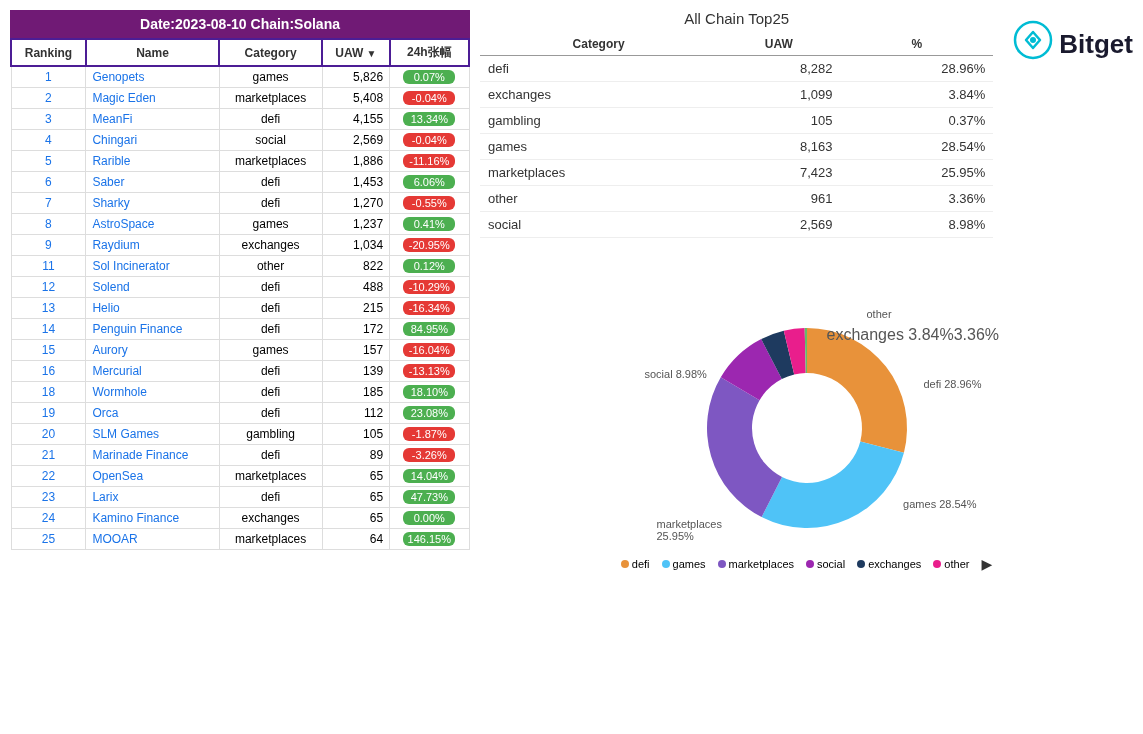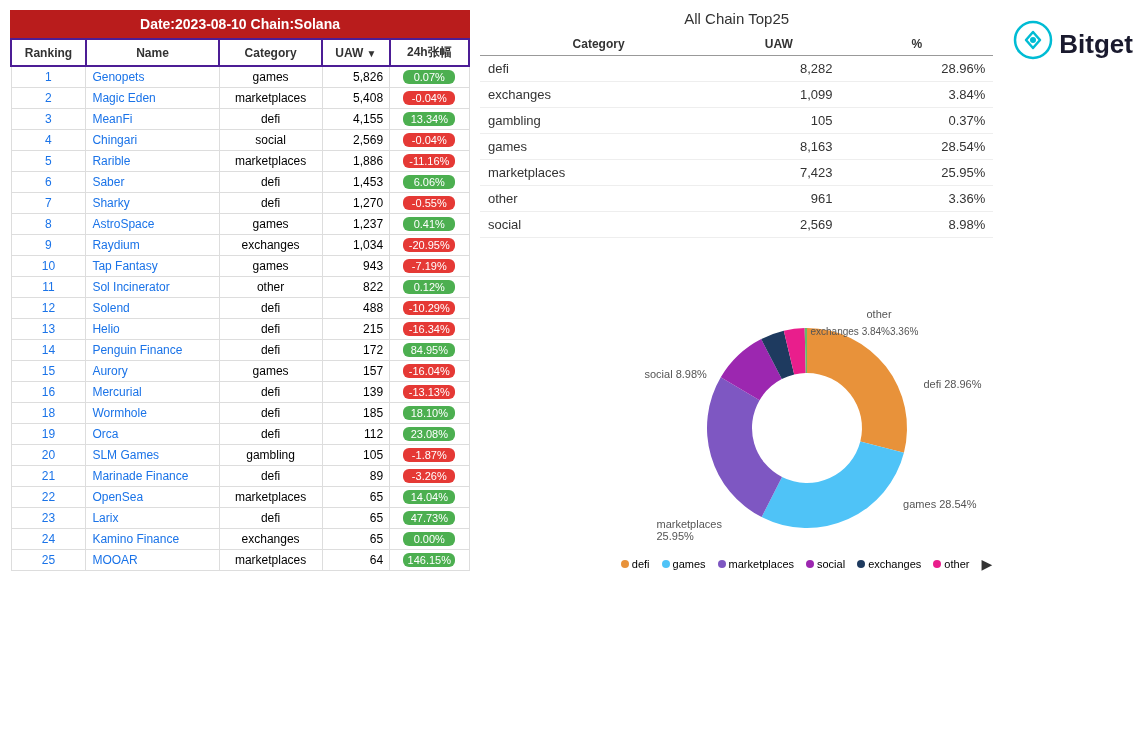--- a/index.html
+++ b/index.html
@@ -16,21 +16,21 @@
       width: 1143px;
       padding: 10px;
       gap: 10px;
     }
     
     .left-panel {
       width: 460px;
       flex-shrink: 0;
     }
     .table-title {
-      background: #b91c1c;
+      background: #701a75;
       color: #fff;
       text-align: center;
       padding: 6px;
       font-size: 14px;
       font-weight: bold;
       margin-bottom: 0;
     }
     table.main-table {
       width: 100%;
       border-collapse: collapse;
@@ -274,29 +274,20 @@
           <tr>
     <td class="rank">9</td>
     <td class="name-col">Raydium</td>
     <td>exchanges</td>
     <td class="uaw-col">1,034</td>
     <td>
       <span class="badge red">-20.95%</span>
     </td>
   </tr>
           <tr>
-    <td class="rank">10</td>
-    <td class="name-col">Tap Fantasy</td>
-    <td>games</td>
-    <td class="uaw-col">943</td>
-    <td>
-      <span class="badge red">-7.19%</span>
-    </td>
-  </tr>
-          <tr>
     <td class="rank">11</td>
     <td class="name-col">Sol Incinerator</td>
     <td>other</td>
     <td class="uaw-col">822</td>
     <td>
       <span class="badge green">0.12%</span>
     </td>
   </tr>
           <tr>
     <td class="rank">12</td>
@@ -490,21 +481,21 @@
             <path d="M 180 40 A 100 100 0 0 1 276.92051272798307 164.62547893026397 L 233.3062820003907 153.54401341164518 A 55 55 0 0 0 180 85 Z" fill="#e8923a"></path>
             <path d="M 276.92051272798307 164.62547893026397 A 100 100 0 0 1 134.6009500260454 229.10065241883683 L 155.03052251432499 189.00535883036025 A 55 55 0 0 0 233.3062820003907 153.54401341164518 Z" fill="#4fc3f7"></path>
             <path d="M 134.6009500260454 229.10065241883683 A 100 100 0 0 1 93.76630224426954 89.36651926468684 L 132.57146623434824 112.15158559557777 A 55 55 0 0 0 155.03052251432499 189.00535883036025 Z" fill="#7e57c2"></path>
             <path d="M 93.76630224426954 89.36651926468684 A 100 100 0 0 1 134.209505260955 51.099884187063665 L 154.81522789352525 91.10493630288502 A 55 55 0 0 0 132.57146623434824 112.15158559557777 Z" fill="#9c27b0"></path>
             <path d="M 134.209505260955 51.099884187063665 A 100 100 0 0 1 156.77767362229423 42.73374913359048 L 167.22772049226182 86.50356202347476 A 55 55 0 0 0 154.81522789352525 91.10493630288502 Z" fill="#1e3a5f"></path>
             <path d="M 156.77767362229423 42.73374913359048 A 100 100 0 0 1 177.67543083880906 40.02702175980332 L 178.721486961345 85.01486196789182 A 55 55 0 0 0 167.22772049226182 86.50356202347476 Z" fill="#e91e8c"></path>
             <path d="M 177.67543083880906 40.02702175980332 A 100 100 0 0 1 179.9999999999999 40 L 179.99999999999994 85 A 55 55 0 0 0 178.721486961345 85.01486196789182 Z" fill="#66bb6a"></path>
           </svg>
         
         <div class="chart-label" style="top:20px; left:240px; color:#555;">other</div>
-        <div class="chart-label" style="top:38px; left:184px; color:#555; font-size:10px;">exchanges 3.84%3.36%</div>
+        <div class="chart-label" style="top:38px; left:200px; color:#555; font-size:16px;">exchanges 3.84%3.36%</div>
         <div class="chart-label" style="top:80px; left:18px; color:#555;">social 8.98%</div>
         <div class="chart-label" style="top:230px; left:30px; color:#555;">marketplaces<br>25.95%</div>
         <div class="chart-label" style="top:210px; right:10px; color:#555;">games 28.54%</div>
         <div class="chart-label" style="top:90px; right:5px; color:#555;">defi 28.96%</div>
       </div>
 
       <div class="legend" id="legend-container">
       <div class="legend-item">
     <span class="legend-dot" style="background:#e8923a"></span>
     <span>defi</span>

